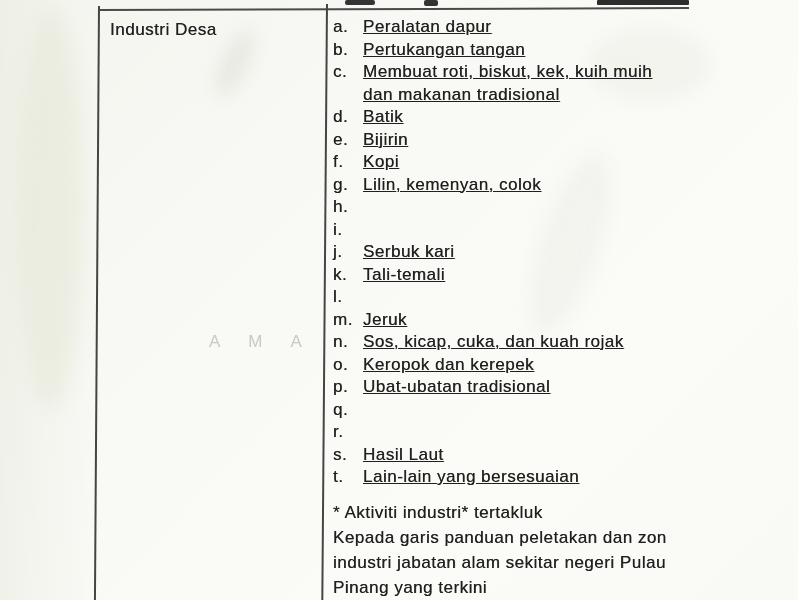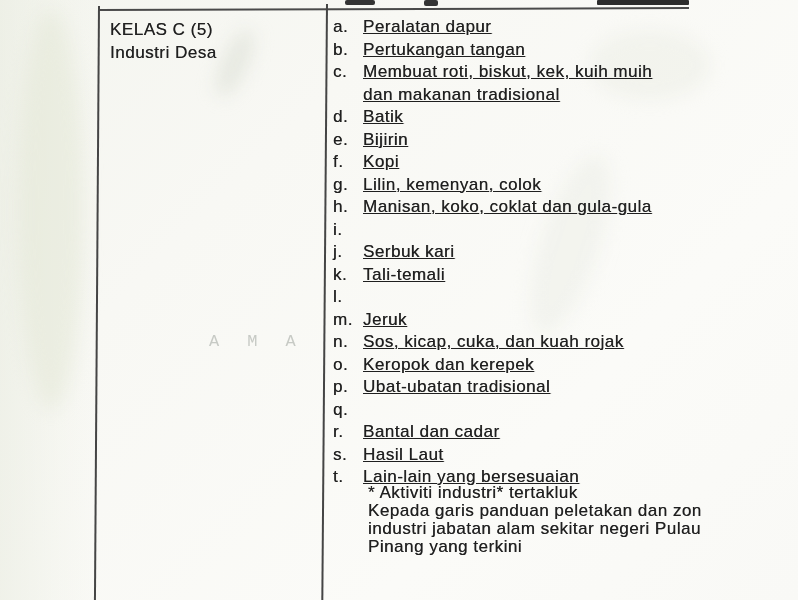--- a/index.html
+++ b/index.html
@@ -43,29 +43,28 @@
   }
   .class-cell{position:absolute;left:110px;top:18px;line-height:23px;}
   .class-cell .line{display:block;}
 
   .item-list{position:absolute;left:333px;top:16px;width:360px;}
   .item-row{display:flex;line-height:22.5px;}
   .marker{width:30px;flex:0 0 30px;}
   .itext{white-space:pre-line;text-decoration:underline;}
 
   .footnote{
-    position:absolute;left:333px;top:484px;width:370px;
-    line-height:18px;white-space:pre-line;margin-left:35px;
+    position:absolute;left:333px;top:500px;width:370px;
+    line-height:25px;white-space:pre-line;
   }
 
   .watermark{
     position:absolute;left:209px;top:332px;
     font-size:17px;letter-spacing:28px;color:#c7cac5;
     text-shadow:none;
-    font-family:Liberation Mono, monospace;
   }
 </style>
 </head>
 <body>
 
 <div class="page">
 
   <div class="left-margin-shade"></div>
   <div class="smudge smudge-a"></div>
   <div class="smudge smudge-b"></div>
@@ -76,21 +75,20 @@
 
   <div class="rule rule-top"></div>
   <div class="rule rule-left"></div>
   <div class="rule rule-divider"></div>
 
   <div class="artifact artifact-frag1"></div>
   <div class="artifact artifact-frag2"></div>
   <div class="artifact artifact-heavy"></div>
 
   <div class="class-cell doc-text">
-    <span class="line">KELAS C (5)</span>
     <span class="line">Industri Desa</span>
   </div>
 
   <div class="item-list doc-text">
       <div class="item-row">
         <span class="marker">a.</span>
         <span class="itext">Peralatan dapur</span>
       </div>
       <div class="item-row">
         <span class="marker">b.</span>
@@ -112,21 +110,20 @@
       <div class="item-row">
         <span class="marker">f.</span>
         <span class="itext">Kopi</span>
       </div>
       <div class="item-row">
         <span class="marker">g.</span>
         <span class="itext">Lilin, kemenyan, colok</span>
       </div>
       <div class="item-row">
         <span class="marker">h.</span>
-        <span class="itext">Manisan, koko, coklat dan gula-gula</span>
       </div>
       <div class="item-row">
         <span class="marker">i.</span>
       </div>
       <div class="item-row">
         <span class="marker">j.</span>
         <span class="itext">Serbuk kari</span>
       </div>
       <div class="item-row">
         <span class="marker">k.</span>
@@ -149,21 +146,20 @@
       </div>
       <div class="item-row">
         <span class="marker">p.</span>
         <span class="itext">Ubat-ubatan tradisional</span>
       </div>
       <div class="item-row">
         <span class="marker">q.</span>
       </div>
       <div class="item-row">
         <span class="marker">r.</span>
-        <span class="itext">Bantal dan cadar</span>
       </div>
       <div class="item-row">
         <span class="marker">s.</span>
         <span class="itext">Hasil Laut</span>
       </div>
       <div class="item-row">
         <span class="marker">t.</span>
         <span class="itext">Lain-lain yang bersesuaian</span>
       </div>
     </div>

